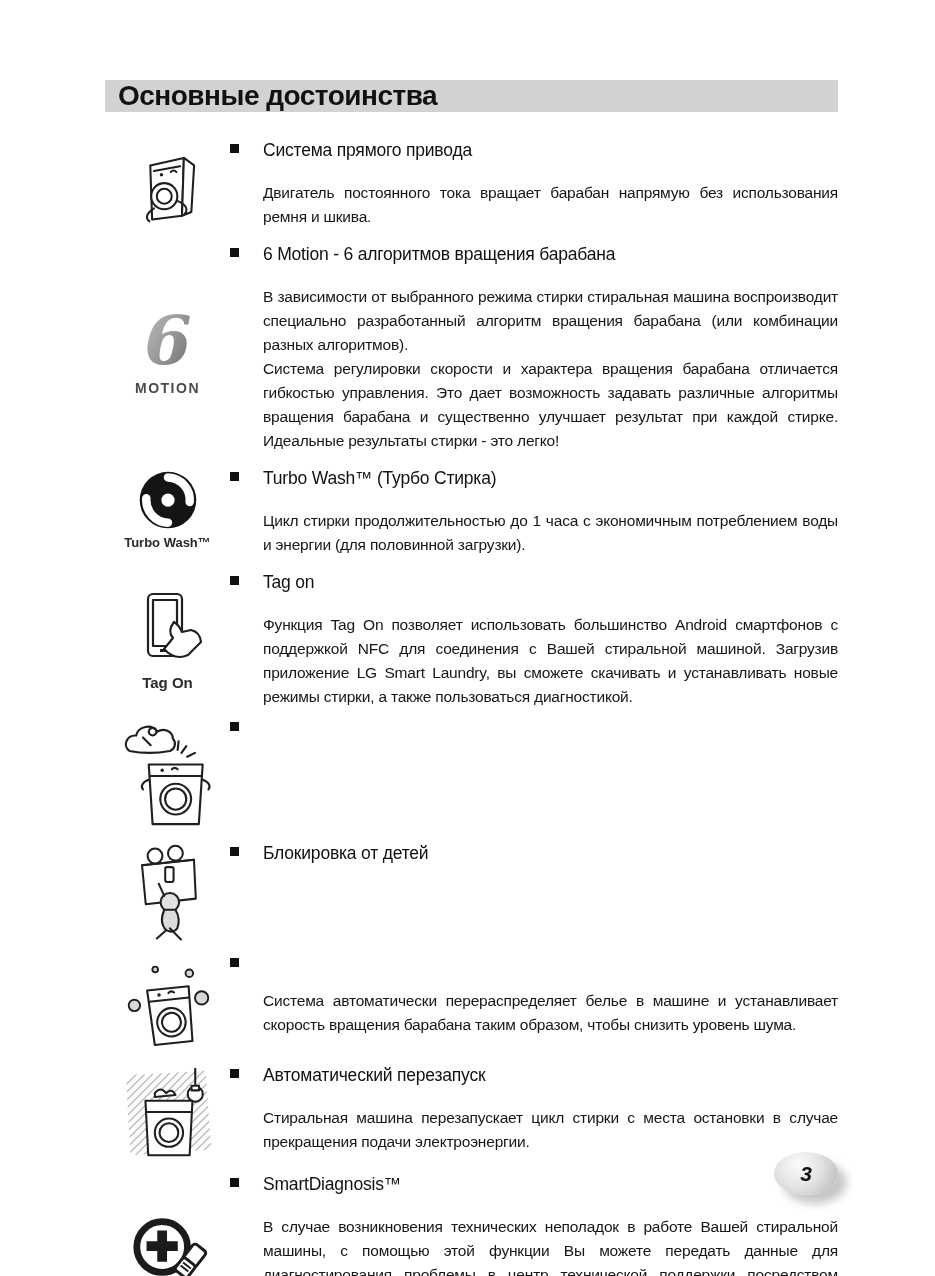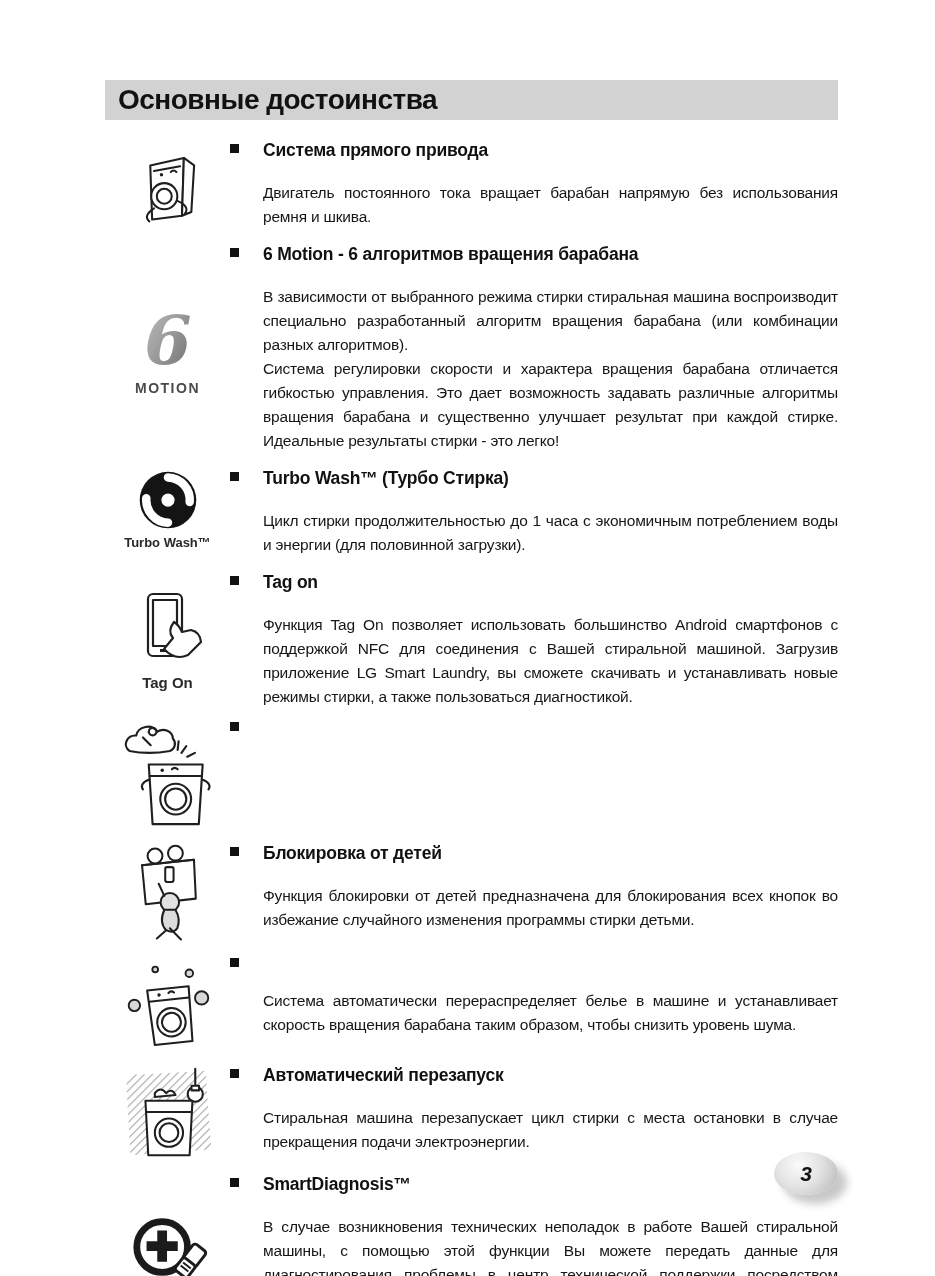--- a/index.html
+++ b/index.html
@@ -1,40 +1,40 @@
 <!DOCTYPE html>
 <html><head>
 <meta charset="utf-8">
 <style>
   html,body{margin:0;padding:0;background:#ffffff;}
   body{width:935px;height:1276px;position:relative;overflow:hidden;
        font-family:"Liberation Sans","DejaVu Sans",sans-serif;color:#1a1a1a;}
   .page{position:absolute;inset:0;}
 
-  .header-bar{position:absolute;left:105px;top:80px;width:733px;height:40px;
+  .header-bar{position:absolute;left:105px;top:80px;width:733px;height:32px;
       background:#d2d2d2;display:flex;align-items:center;padding-left:13px;box-sizing:border-box;}
   .header-bar h1{margin:0;font-size:28px;font-weight:700;letter-spacing:-0.5px;color:#111;}
 
   .features{position:absolute;left:105px;top:140px;width:733px;display:flex;flex-direction:column;}
 
   .feature{display:flex;margin-bottom:15px;}
   .icon-col{width:125px;flex:0 0 125px;display:flex;flex-direction:column;
       align-items:center;justify-content:flex-start;}
   .icon-col.ic-center{justify-content:center;}
   .icon-label{font-size:13px;font-weight:700;color:#2a2a2a;text-align:right;
       white-space:pre-line;line-height:1.15;margin-top:2px;}
   .icon-label.motion{letter-spacing:1.5px;color:#4a4a4a;font-size:14px;}
   .icon-label.plain{font-weight:400;font-size:13.5px;}
   .icon-label:empty{display:none;}
 
   .content{flex:1;min-width:0;}
   .head-row{display:flex;align-items:baseline;}
   .bullet{width:9px;height:9px;background:#111;flex:0 0 9px;margin-right:24px;
       position:relative;top:-2px;align-self:center;}
-  .head-row h2{margin:0;font-size:17.5px;font-weight:700;letter-spacing:-0.2px;color:#111;}
+  .head-row h2{margin:0;font-size:17.5px;font-weight:400;letter-spacing:-0.2px;color:#111;}
   .body-text{margin:20px 0 0 33px;font-size:15.5px;line-height:24px;text-align:justify;
       white-space:pre-line;letter-spacing:-0.2px;color:#161616;}
 
   svg{display:block;}
   .ln{stroke:#1f1f1f;fill:none;stroke-width:2.2;stroke-linecap:round;stroke-linejoin:round;}
   .fw{stroke:#1f1f1f;fill:#ffffff;stroke-width:2.2;stroke-linejoin:round;}
 
   .page-badge{position:absolute;left:774px;top:1152px;width:64px;height:43px;border-radius:50%;
       background:radial-gradient(circle at 38% 30%,#fbfbfb 0%,#e3e3e3 45%,#b3b3b3 100%);
       box-shadow:9px 9px 9px rgba(0,0,0,0.22);
@@ -170,21 +170,20 @@
           <path class="ln" d="M46,57 L40,44"></path>
           <path d="M46,72 q-6,14 2,22 q8,4 12,-2 q4,-10 -2,-20 z" fill="#dcdcdc" stroke="#1f1f1f" stroke-width="2.2" stroke-linejoin="round"></path>
           <path class="ln" d="M52,92 L64,104 M48,94 L38,103"></path>
         </svg>
       </div>
       <div class="content">
         <div class="head-row">
           <span class="bullet"></span>
           <h2>Блокировка от детей</h2>
         </div>
-        <p class="body-text">Функция блокировки от детей предназначена для блокирования всех кнопок во избежание случайного изменения программы стирки детьми.</p>
       </div>
     </section>
 
     <section class="feature">
       <div class="icon-col">
         <svg width="92" height="90" viewBox="0 0 95 95">
           <g transform="rotate(-6 48 55)">
             <path class="fw" d="M28,30 L72,30 L70,88 L30,88 Z"></path>
             <path class="ln" d="M29,42 L71,42"></path>
             <circle cx="40" cy="36" r="1.8" fill="#1f1f1f"></circle>

